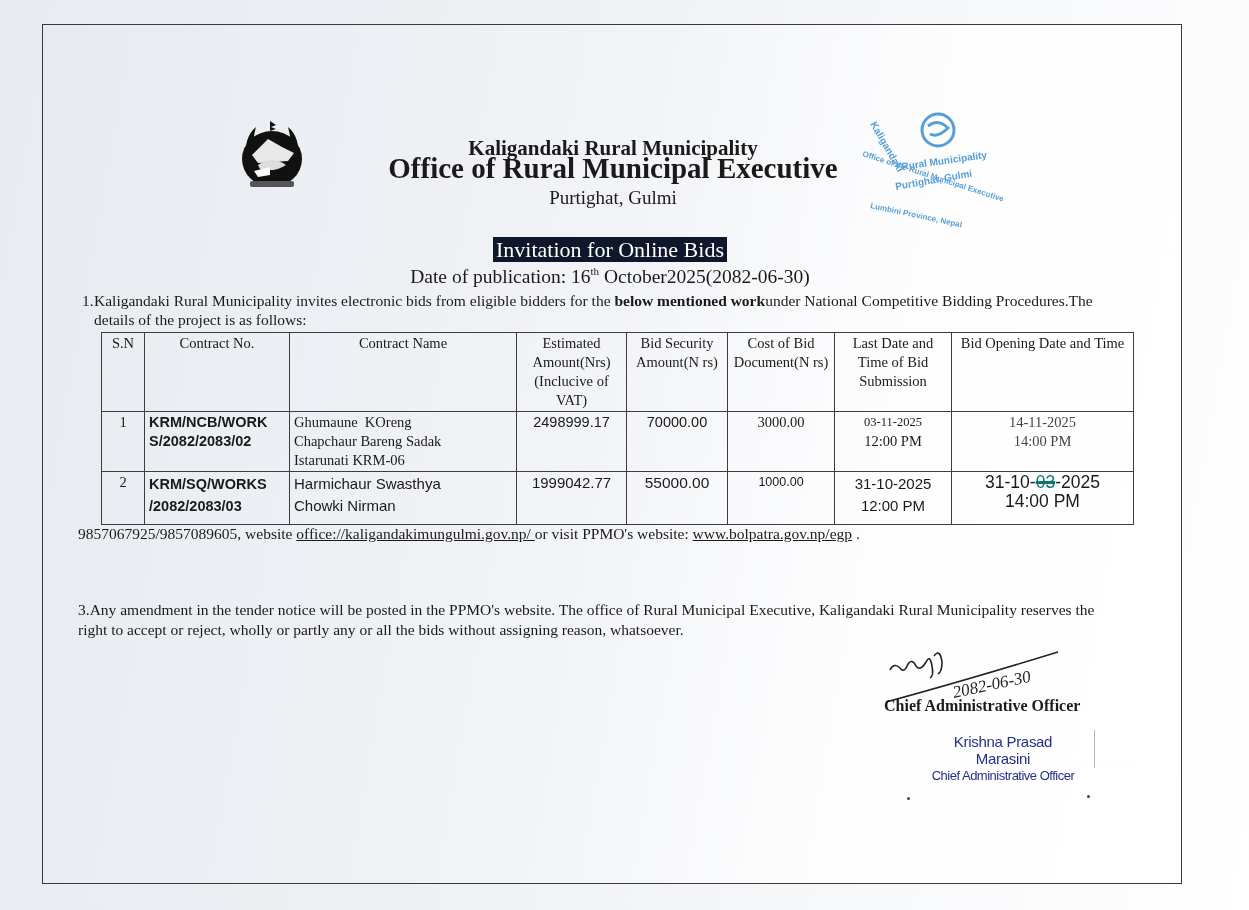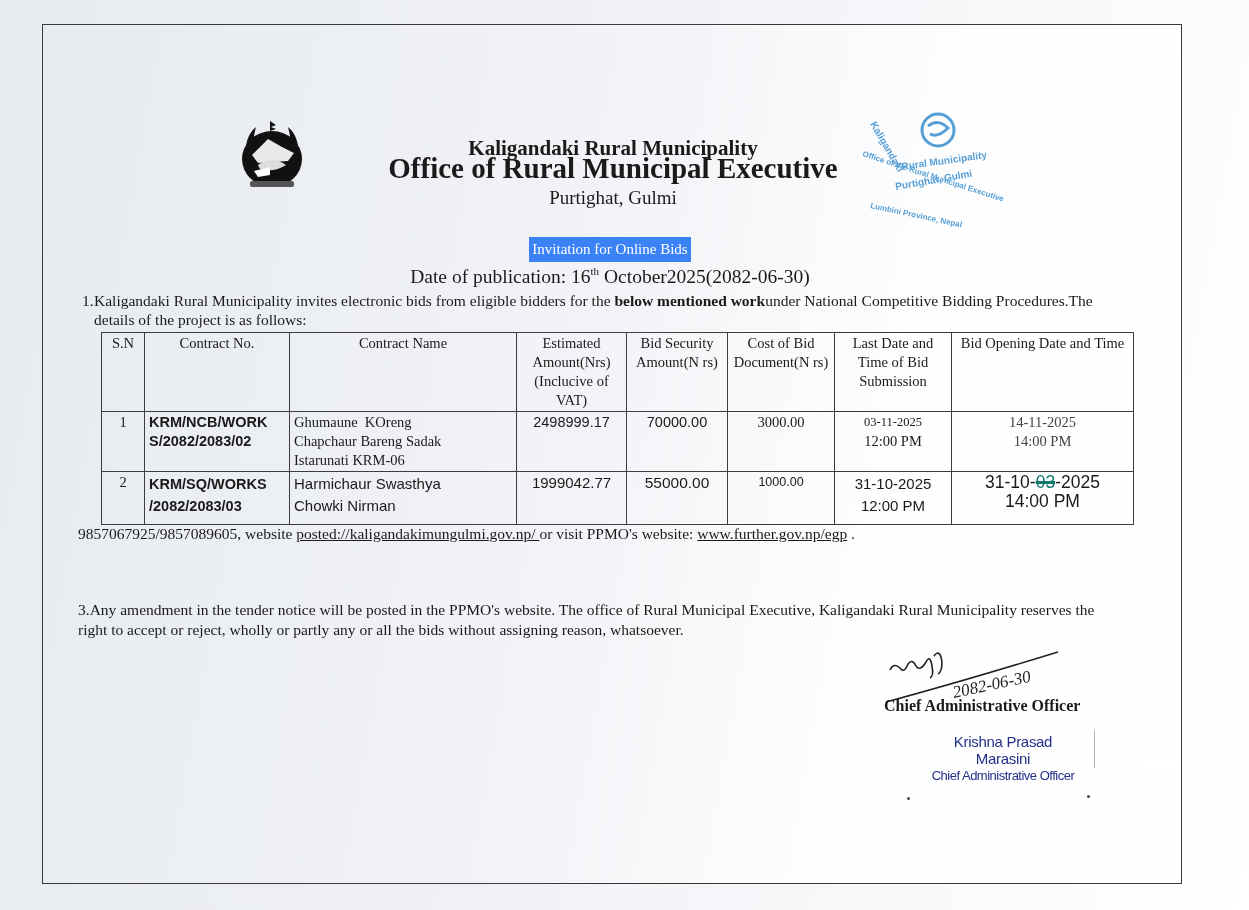--- a/index.html
+++ b/index.html
@@ -14,21 +14,21 @@
     border: 1.5px solid #3a3a3a; box-sizing: border-box;
     background: linear-gradient(100deg, rgba(230,234,240,0.6) 0%, rgba(245,246,249,0.5) 50%, rgba(255,255,255,0.9) 75%);
   }
   .abs { position: absolute; }
   .emblem { left: 224px; top: 117px; width: 96px; height: 80px; }
   .stamp { left: 852px; top: 98px; width: 160px; height: 130px; }
   .hdr1 { left: 0; width: 1226px; top: 136px; text-align: center; font-weight: bold; font-size: 21px; }
   .hdr2 { left: 0; width: 1226px; top: 152px; text-align: center; font-weight: bold; font-size: 29px; }
   .hdr3 { left: 0; width: 1226px; top: 187px; text-align: center; font-size: 19px; }
   .title-wrap { left: 0; width: 1220px; top: 237px; text-align: center; }
-  .title-box { display: inline-block; background: #3b82f6; color: #ffffff; font-size: 15px; padding: 0 3px; line-height: 25px; }
+  .title-box { display: inline-block; background: #0f172a; color: #ffffff; font-size: 22px; padding: 0 3px; line-height: 25px; }
   .pubdate { left: 0; width: 1220px; top: 265px; text-align: center; font-size: 19.5px; }
   .pubdate sup { font-size: 11px; }
   .para1 { left: 82px; top: 291px; width: 1050px; font-size: 15.5px; line-height: 19px; }
   .para1 .num { position: absolute; left: 0; top: 0; }
   .para1 .txt { margin-left: 12px; }
   table.bids {
     position: absolute; left: 101px; top: 332px; border-collapse: collapse;
     font-size: 14.5px; table-layout: fixed;
   }
   table.bids th, table.bids td {
@@ -164,21 +164,21 @@
         </td>
       <td class="c sans big">
           <div><span>31-10-</span><span style="text-decoration:line-through;text-decoration-thickness:3px;color:#0f766e">03</span><span>-2025</span></div>
           <div>14:00 PM</div>
         </td>
     </tr>
   </tbody>
 </table>
 
 <div class="abs para2">
-  <span>9857067925/9857089605, website </span><a class="link">posted://kaligandakimungulmi.gov.np/ </a><span>or visit PPMO's website: </span><a class="link">www.further.gov.np/egp</a><span> .</span>
+  <span>9857067925/9857089605, website </span><a class="link">office://kaligandakimungulmi.gov.np/ </a><span>or visit PPMO's website: </span><a class="link">www.bolpatra.gov.np/egp</a><span> .</span>
 </div>
 
 <div class="abs para3">3.Any amendment in the tender notice will be posted in the PPMO's website. The office of Rural Municipal Executive, Kaligandaki Rural Municipality reserves the right to accept or reject, wholly or partly any or all the bids without assigning reason, whatsoever.</div>
 
 <svg class="abs sig-scribble" viewBox="0 0 190 62">
   <g fill="none" stroke="#222" stroke-width="1.6">
     <path d="M10 28 Q14 20 20 26 Q24 32 28 22 Q32 16 36 24 Q40 30 46 20 Q50 12 52 24 Q54 34 50 36"></path>
     <path d="M54 14 Q60 6 62 20 Q62 30 58 32"></path>
     <path d="M6 60 Q80 40 178 10"></path>
   </g>

